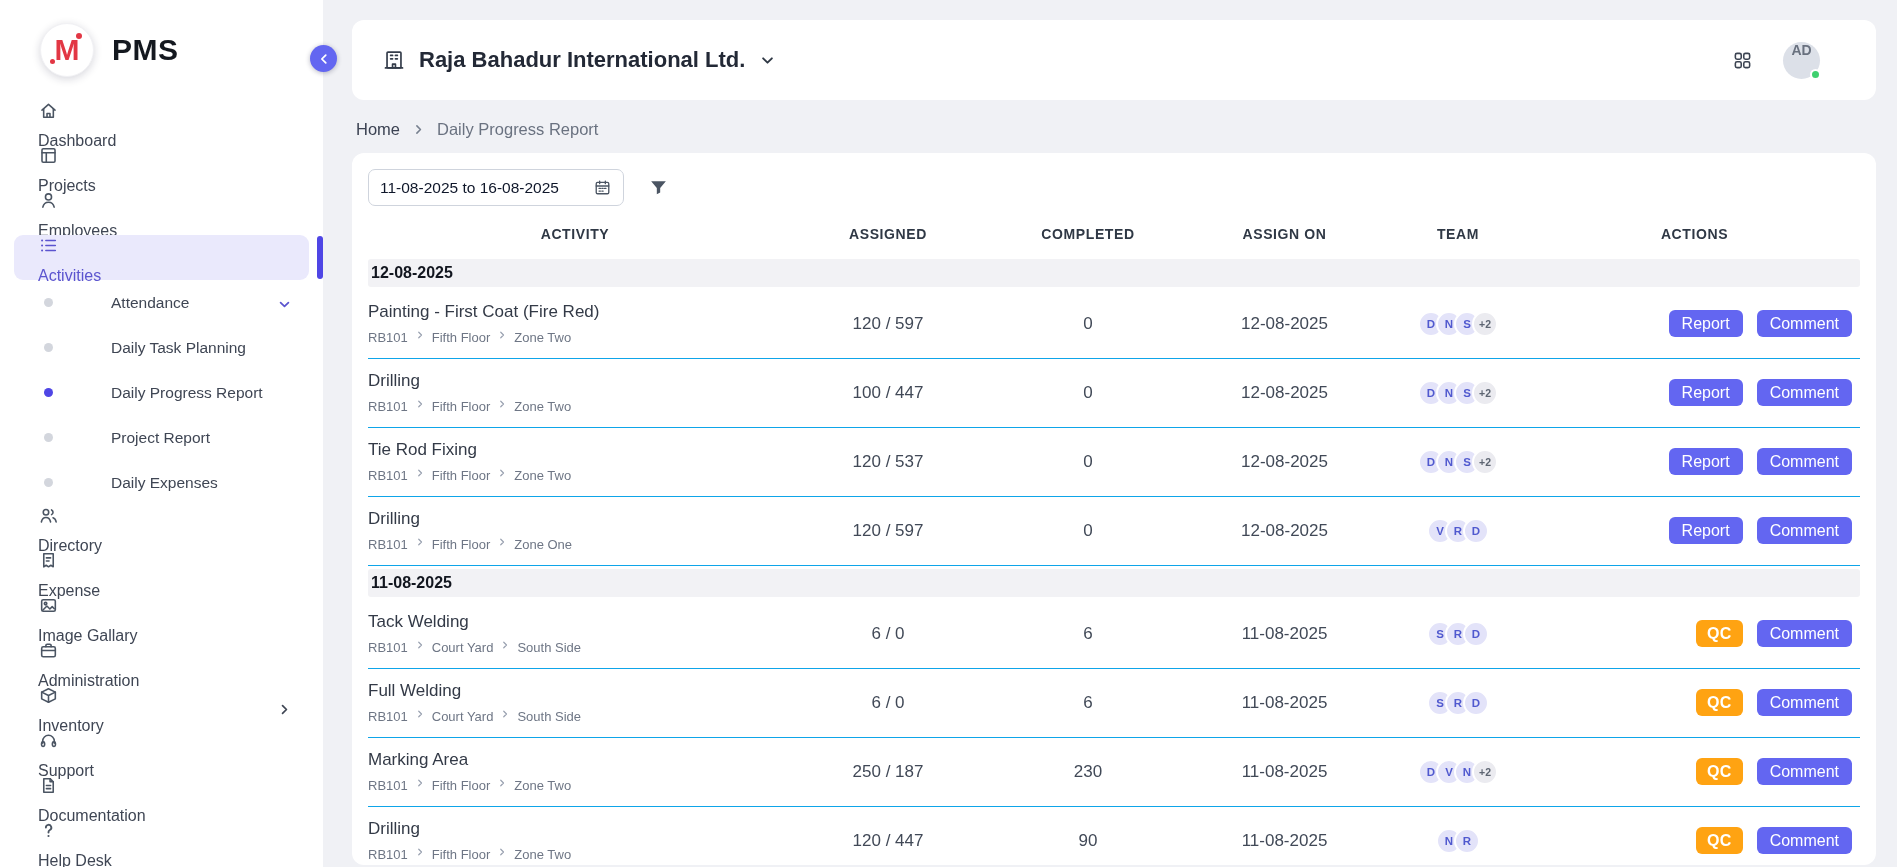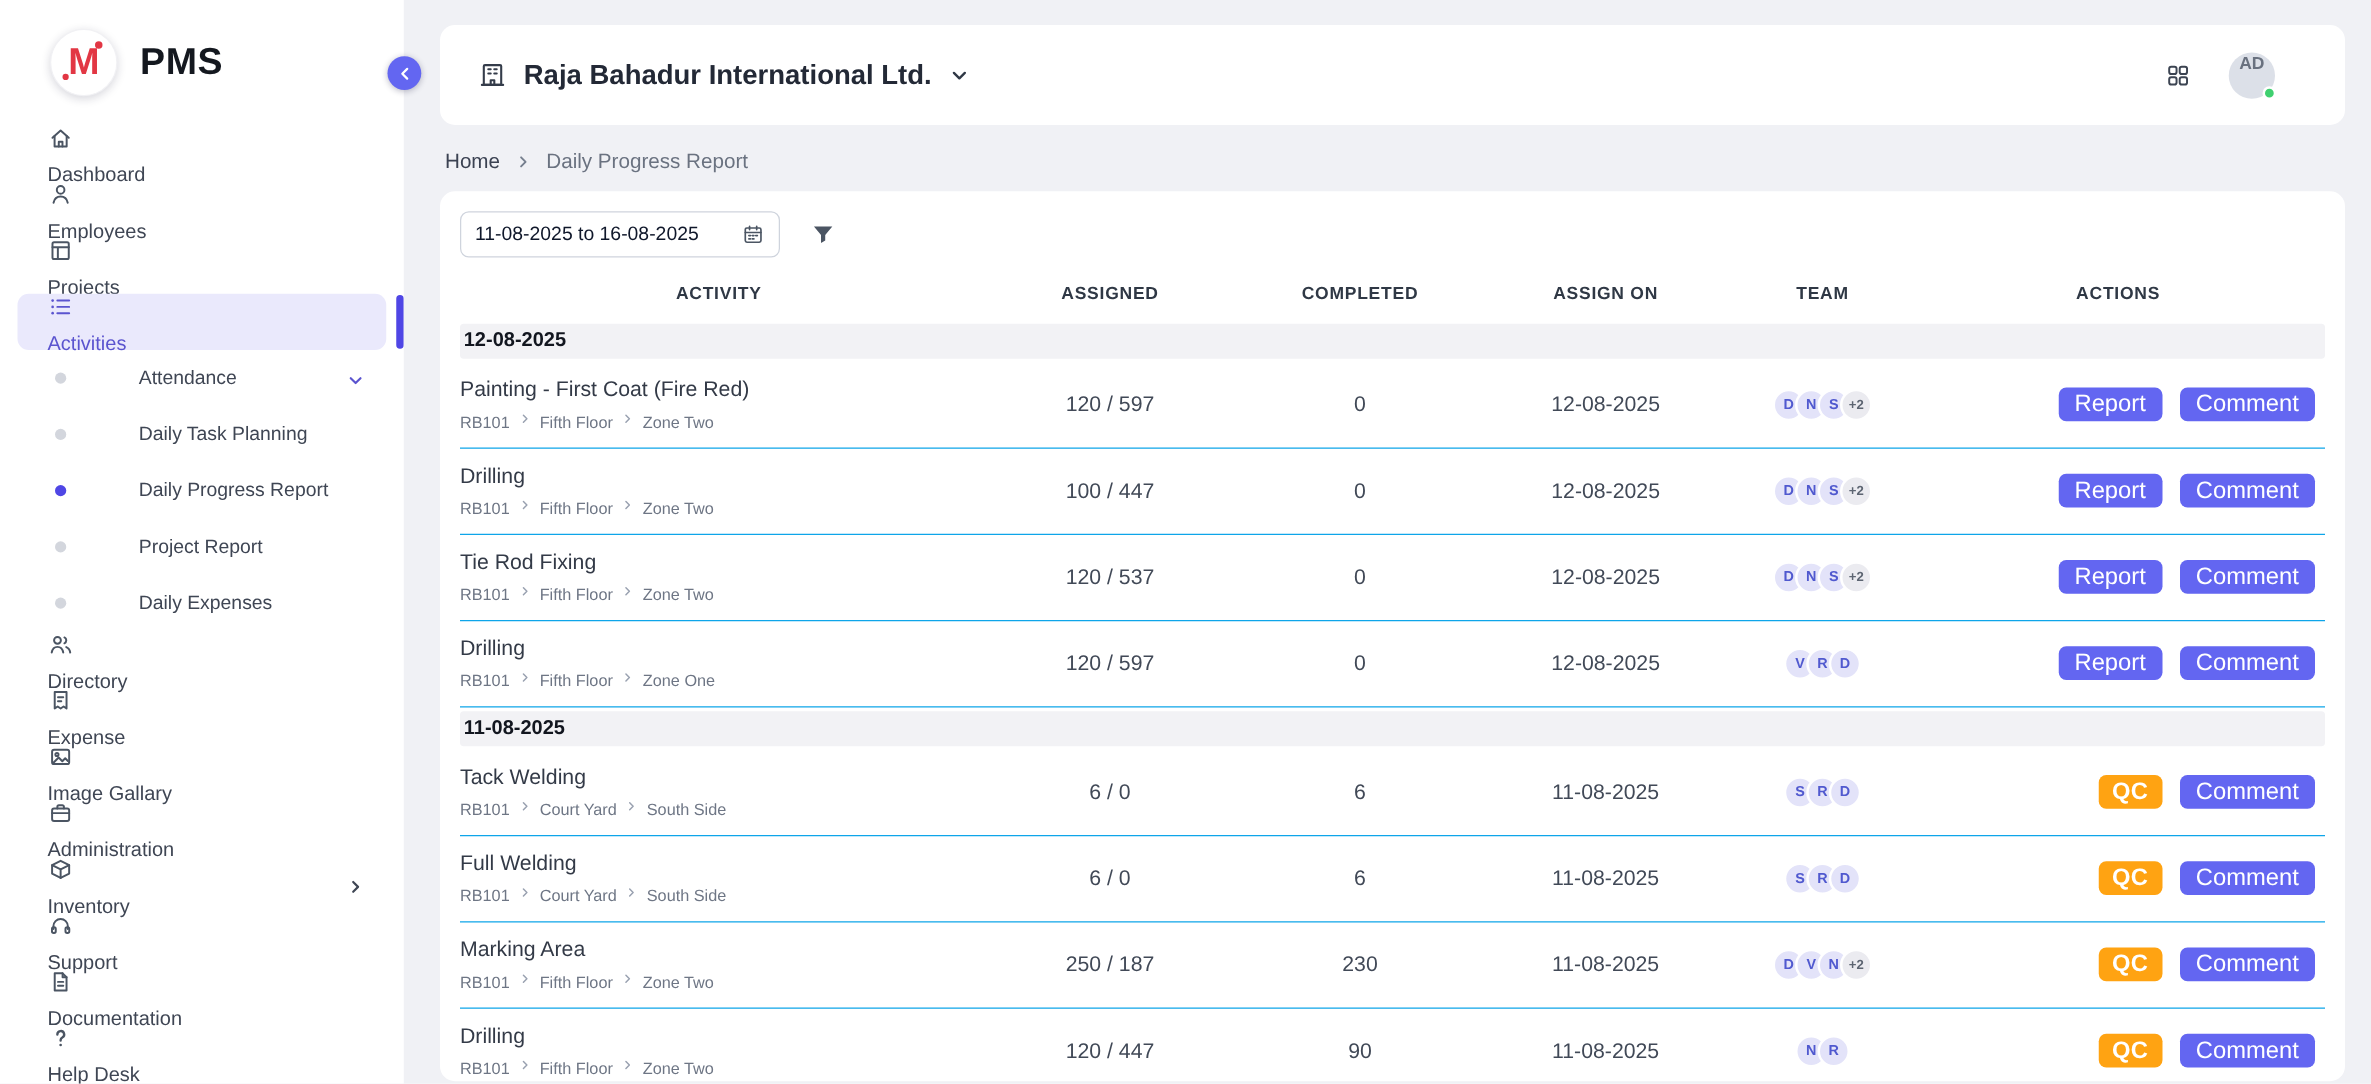--- a/index.html
+++ b/index.html
@@ -118,21 +118,21 @@
   .team { display: flex; align-items: center; justify-content: center; }
   .tavatar {
     width: 26px; height: 26px; border-radius: 50%; background: #e3e3f9; color: #5059cf;
     font-size: 11.5px; font-weight: 700; display: flex; align-items: center; justify-content: center;
     border: 2px solid #fff; margin-left: -8px; cursor: default;
   }
   .tavatar:first-child { margin-left: 0; }
   .tmore { background: #ebebf0; color: #5d6572; font-size: 10.5px; }
   .actions { display: flex; justify-content: flex-end; align-items: center; gap: 14px; padding-right: 8px; }
   .btn {
-    border: none; border-radius: 6px; color: #fff; font-size: 19px; font-weight: 500;
+    border: none; border-radius: 6px; color: #fff; font-size: 16px; font-weight: 500;
     height: 27px; padding: 0 13px; cursor: pointer; font-family: "Liberation Sans", sans-serif;
   }
   .btn-primary { background: var(--accent, #6366f1); }
   .btn-qc { background: var(--qc, #ffa312); font-weight: 700; padding: 0 11px; letter-spacing: .3px; }
 </style>
 </head>
 <body>
 
 <div class="app">
 
@@ -150,34 +150,34 @@
               <path d="M3.8 9.7 10 4.2l6.2 5.5"></path>
               <path d="M5.4 8.3v8.1h9.2V8.3"></path>
               <path d="M8.6 16.3v-3.5h2.8v3.5"></path>
             </svg>
           </span>
           <span class="nav-label">Dashboard</span>
         </div>
         <div class="nav-item">
           <span class="nav-icon">
             <svg viewBox="0 0 20 20" fill="none" stroke="currentColor" stroke-width="1.5" stroke-linecap="round" stroke-linejoin="round">
+              <rect x="3.8" y="3.6" width="12.4" height="12.8" rx="1.2"></rect>
+              <path d="M3.8 7.4h12.4M7.9 7.4v9"></path>
+            </svg>
+          </span>
+          <span class="nav-label">Projects</span>
+        </div>
+        <div class="nav-item">
+          <span class="nav-icon">
+            <svg viewBox="0 0 20 20" fill="none" stroke="currentColor" stroke-width="1.5" stroke-linecap="round" stroke-linejoin="round">
               <circle cx="10" cy="6.6" r="2.9"></circle>
               <path d="M4.6 16.4c.6-3.1 2.8-4.8 5.4-4.8s4.8 1.7 5.4 4.8"></path>
             </svg>
           </span>
           <span class="nav-label">Employees</span>
-        </div>
-        <div class="nav-item">
-          <span class="nav-icon">
-            <svg viewBox="0 0 20 20" fill="none" stroke="currentColor" stroke-width="1.5" stroke-linecap="round" stroke-linejoin="round">
-              <rect x="3.8" y="3.6" width="12.4" height="12.8" rx="1.2"></rect>
-              <path d="M3.8 7.4h12.4M7.9 7.4v9"></path>
-            </svg>
-          </span>
-          <span class="nav-label">Projects</span>
         </div>
         <div class="nav-item active">
           <span class="nav-icon">
             <svg viewBox="0 0 20 20" fill="none" stroke="currentColor" stroke-width="1.5" stroke-linecap="round" stroke-linejoin="round">
               <path d="M7.5 5.2h9M7.5 10h9M7.5 14.8h9"></path>
               <circle cx="3.9" cy="5.2" r="1" fill="currentColor" stroke="none"></circle>
               <circle cx="3.9" cy="10" r="1" fill="currentColor" stroke="none"></circle>
               <circle cx="3.9" cy="14.8" r="1" fill="currentColor" stroke="none"></circle>
             </svg>
           </span>

